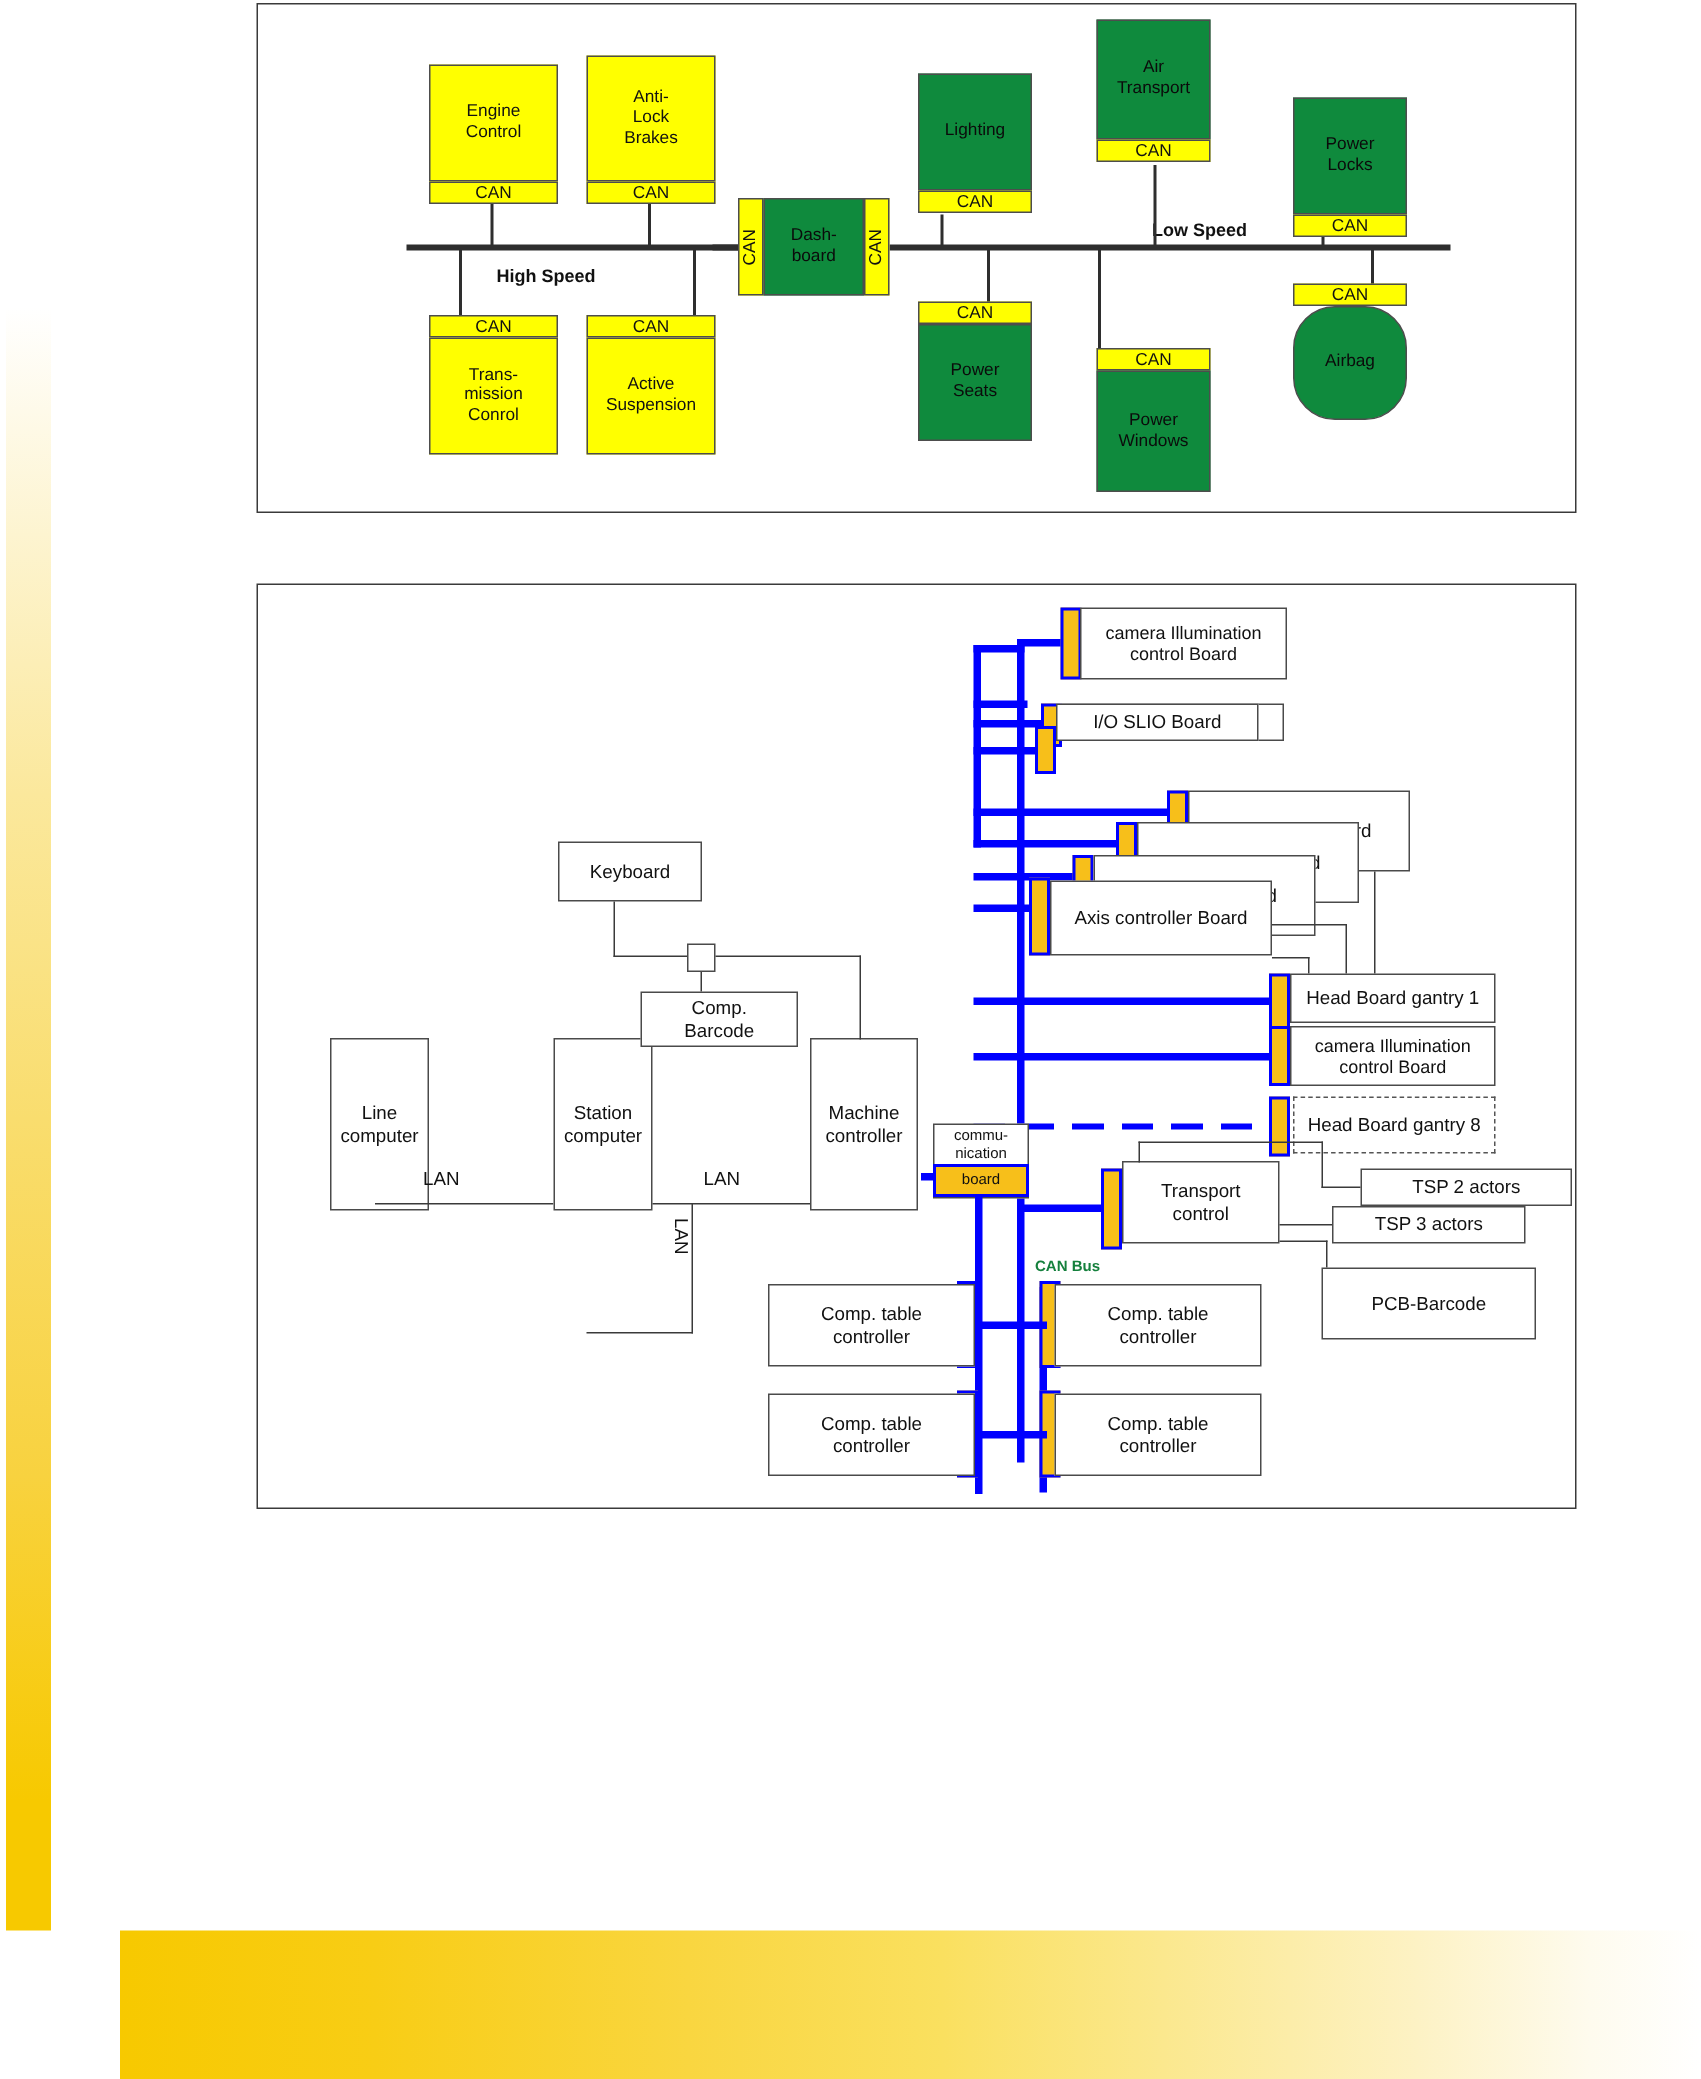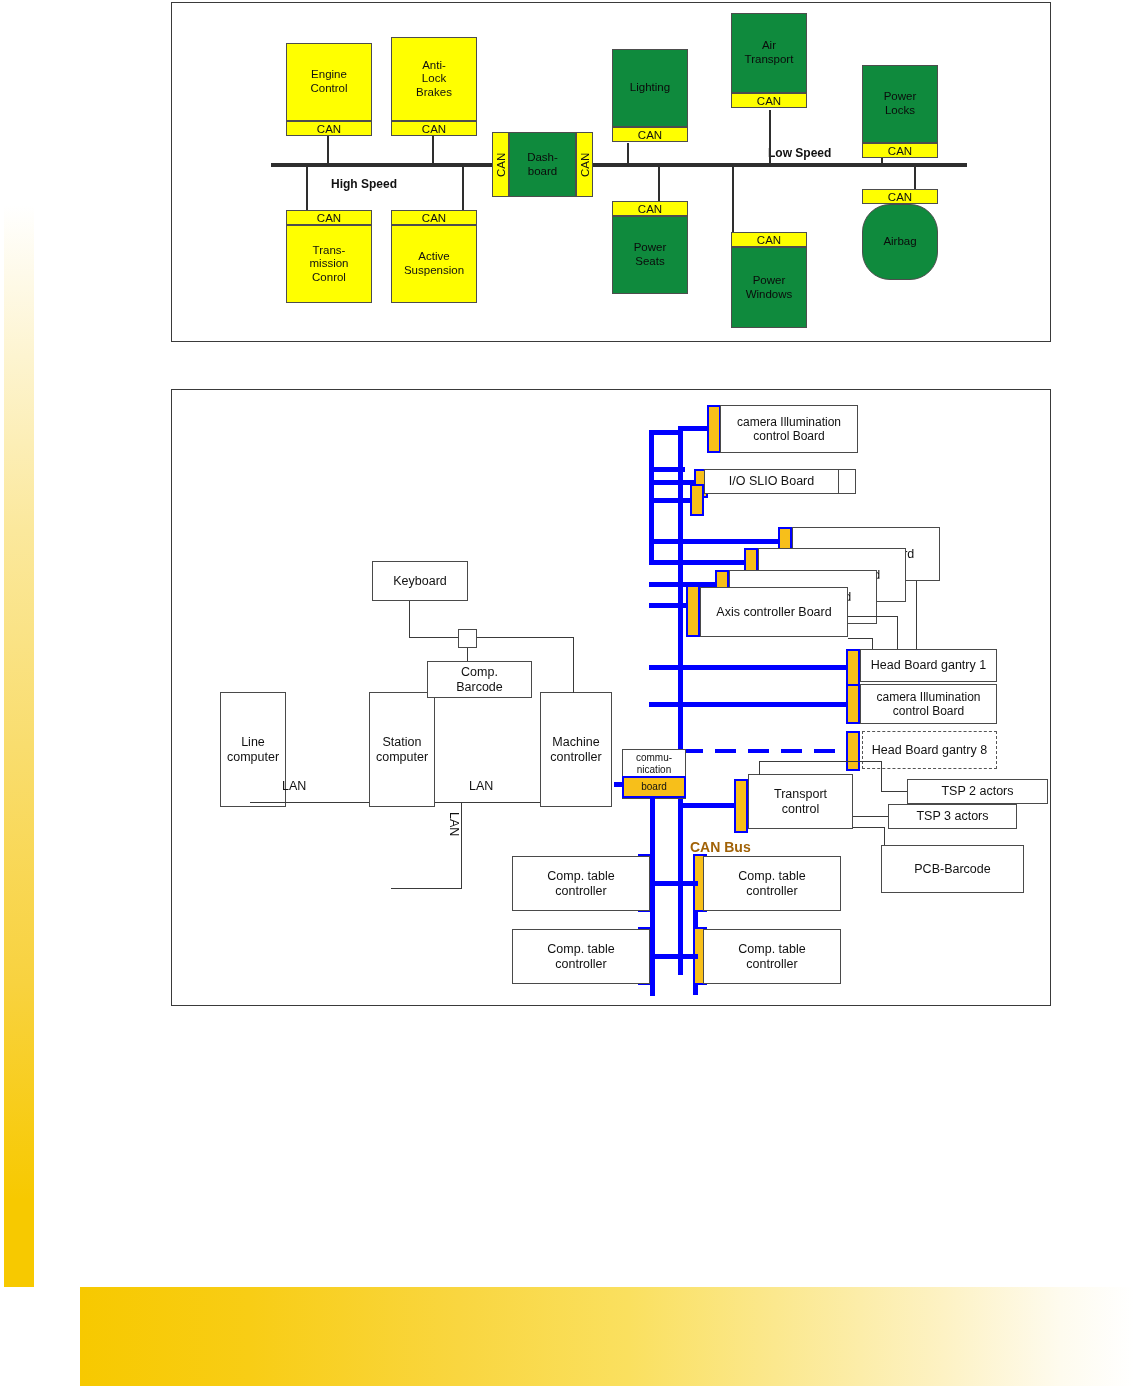--- a/index.html
+++ b/index.html
@@ -43,21 +43,21 @@
       display:flex;align-items:center;justify-content:center;font-size:10px;color:#111;}
   .lan{position:absolute;background:#3a3a3a;}
   .lanlbl{position:absolute;font-size:12.5px;color:#111;}
   .lanlbl.vert{writing-mode:vertical-rl;}
 
   
   .tab{position:absolute;box-sizing:border-box;background:#f7bf1a;border:2.3px solid #0000ff;}
   .bl{position:absolute;background:#0000ff;}
   .bl-dash{position:absolute;height:4px;
     background:repeating-linear-gradient(to right,#0000ff 0 21px,transparent 21px 33px);}
-  .canbus-lbl{position:absolute;color:#a16207;font-size:14px;font-weight:700;}
+  .canbus-lbl{position:absolute;color:#15803d;font-size:10px;font-weight:700;}
 </style>
 </head>
 <body>
 
 <div id="left-bar"></div>
 <div id="bottom-bar2"></div>
 <div id="corner-fade"></div>
 
 <div class="frame" id="frame-top">
 

